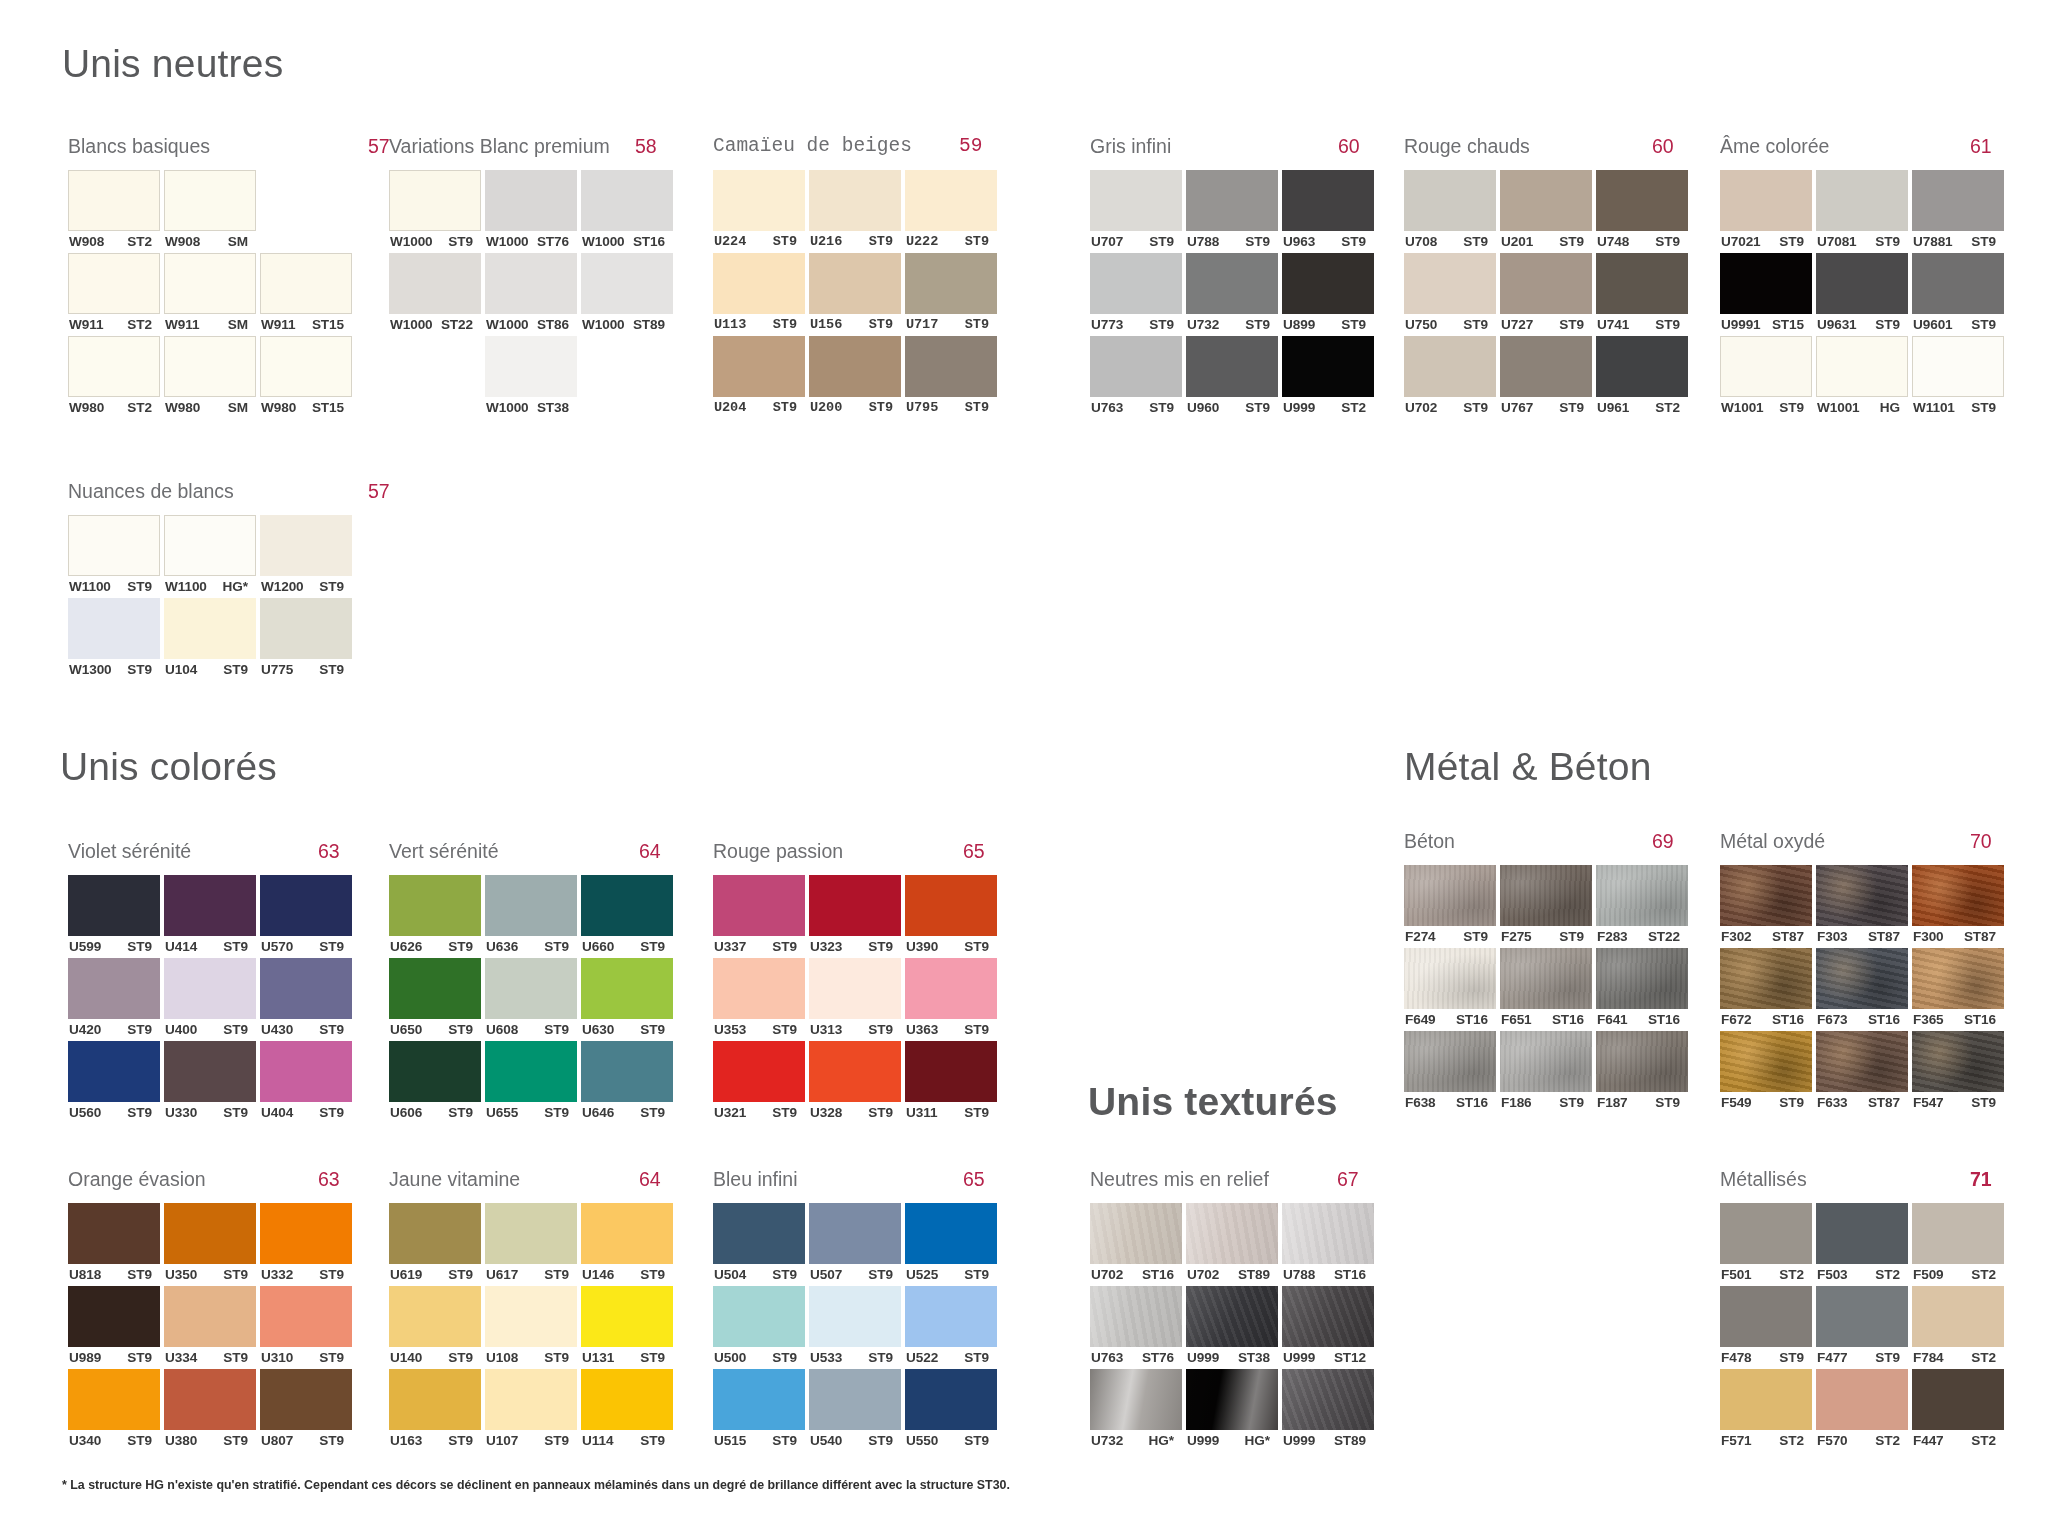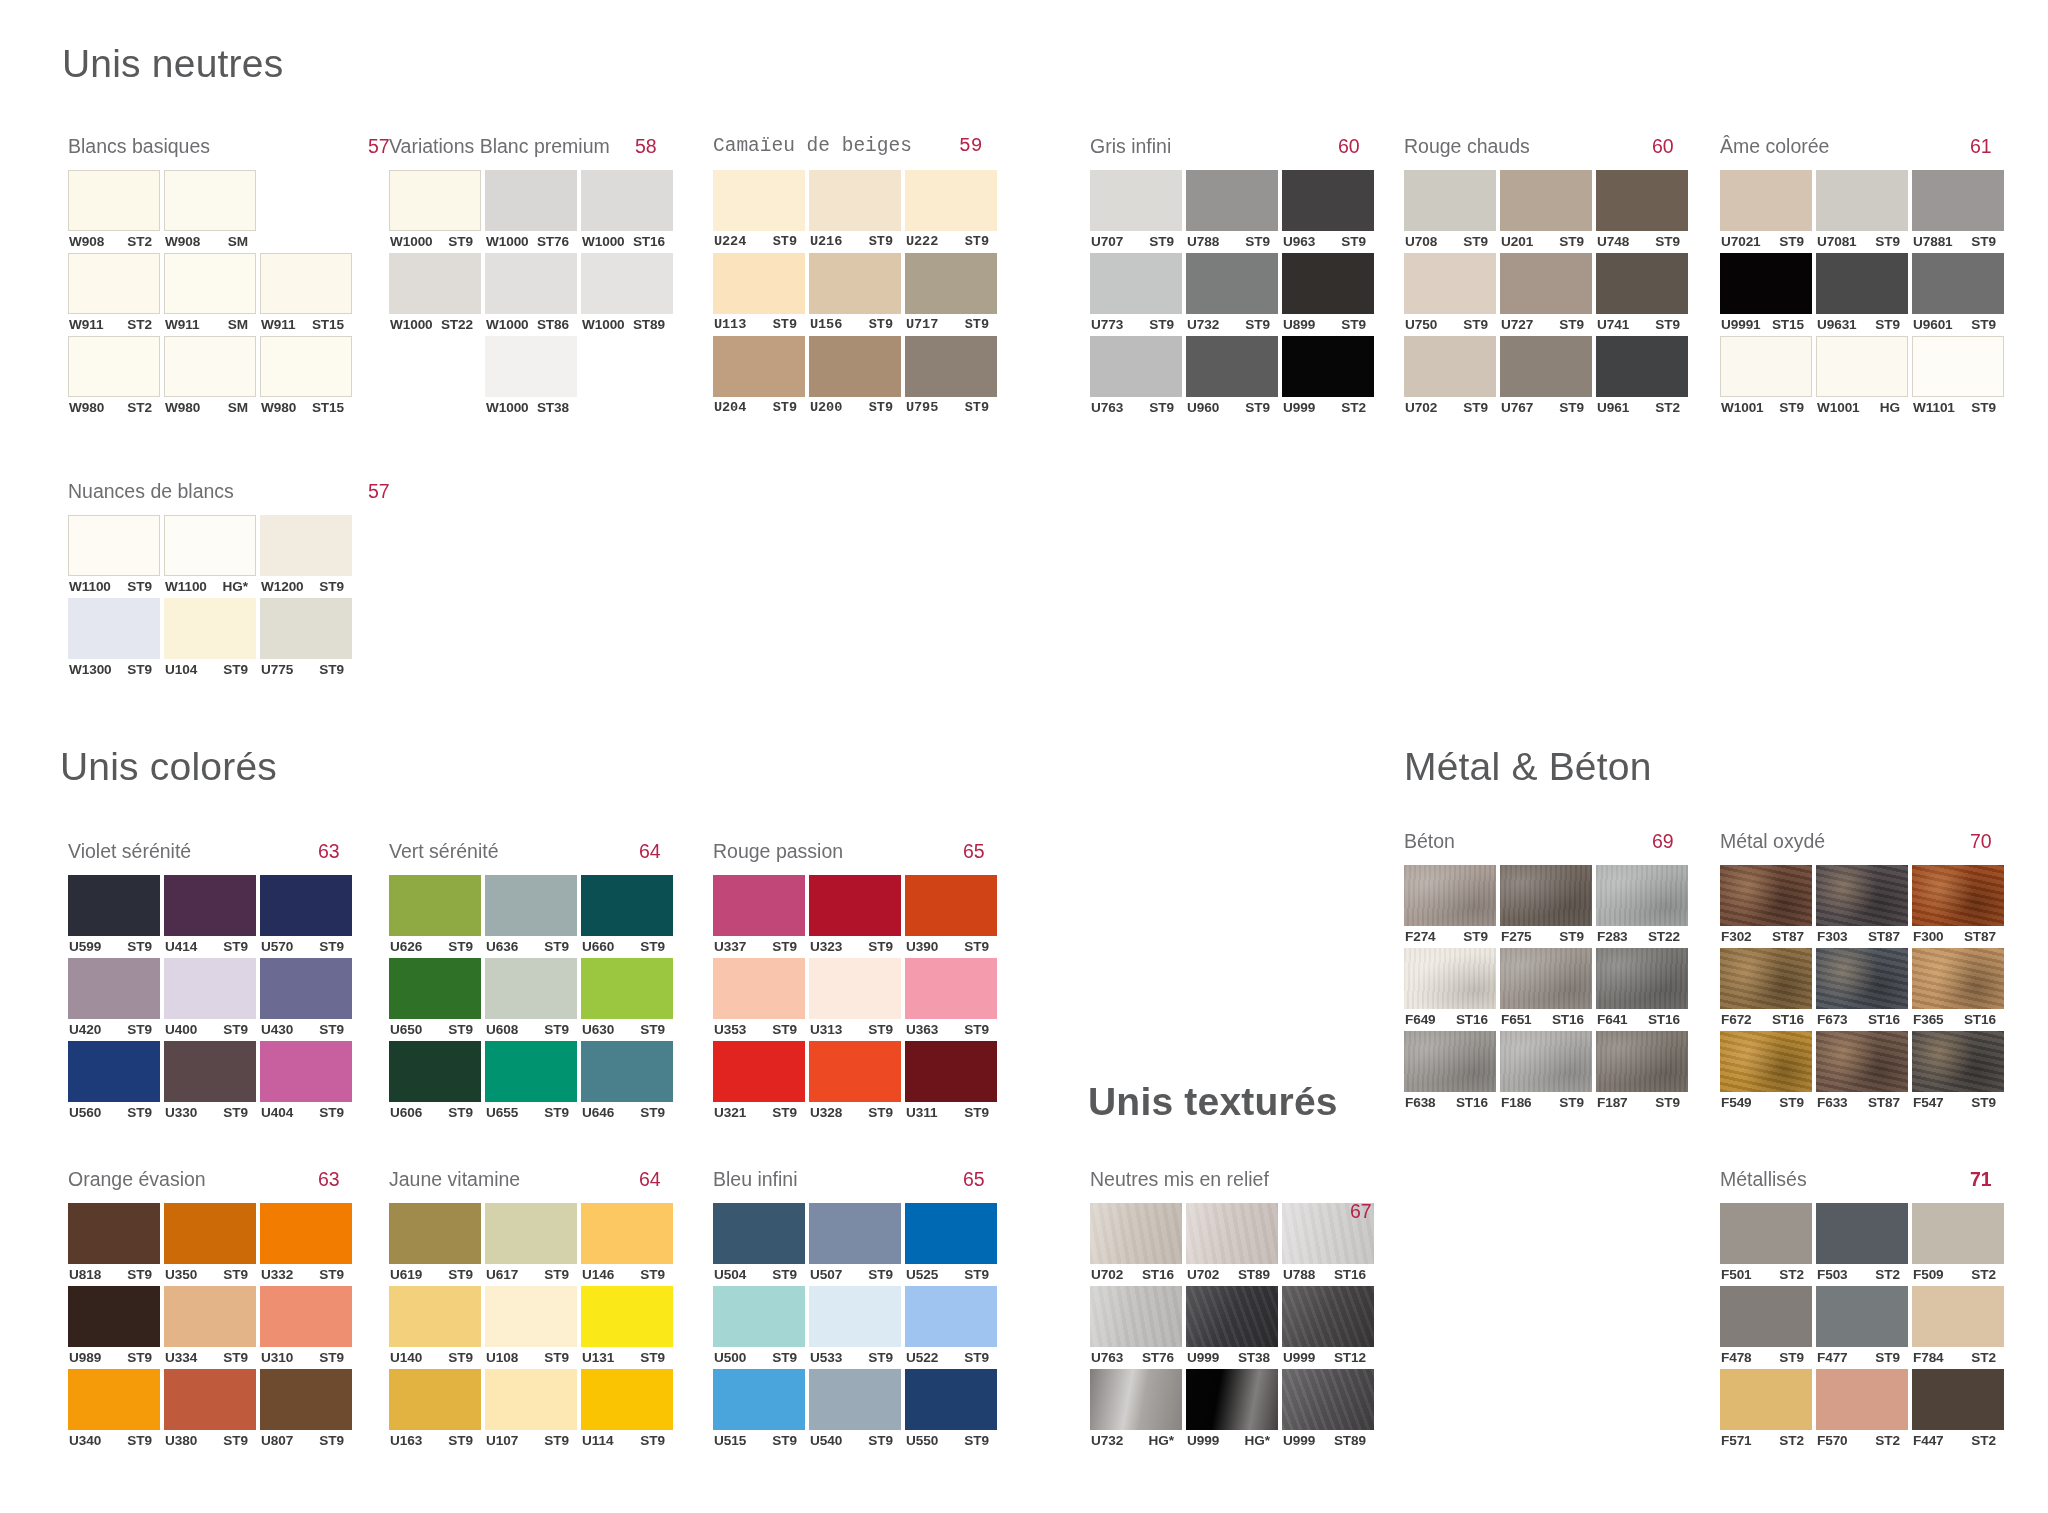--- a/index.html
+++ b/index.html
@@ -1002,21 +1002,21 @@
           <div class="caption">
             <span class="ref">U550</span>
             <span class="fin">ST9</span>
           </div>
         </div>
       </div>
     </div>
     <div class="group" style="left: 1090px; top: 1168px;">
       <div class="group-head">
         <span class="group-name">Neutres mis en relief</span>
-        <span class="group-page" style="left: 260px; margin-top: 32px;">67</span>
+        <span class="group-page" style="left: 247px;">67</span>
       </div>
       <div class="grid">
         <div class="cell">
           <div class="chip" style="background: rgb(207, 198, 188);;background-image:linear-gradient(100deg, rgba(255,255,255,.35), rgba(255,255,255,0) 45%, rgba(0,0,0,.07)),repeating-linear-gradient(80deg, rgba(0,0,0,.03) 0 4px, rgba(255,255,255,.05) 4px 9px);"></div>
           <div class="caption">
             <span class="ref">U702</span>
             <span class="fin">ST16</span>
           </div>
         </div>
         <div class="cell">
@@ -1283,13 +1283,14 @@
         </div>
         <div class="cell">
           <div class="chip" style="background: rgb(79, 66, 56);"></div>
           <div class="caption">
             <span class="ref">F447</span>
             <span class="fin">ST2</span>
           </div>
         </div>
       </div>
     </div>
+    <div class="footnote" style="left: 62px; top: 1478px;">* La structure HG n'existe qu'en stratifié. Cependant ces décors se déclinent en panneaux mélaminés dans un degré de brillance différent avec la structure ST30.</div>
   </div>
 
 </body></html>

